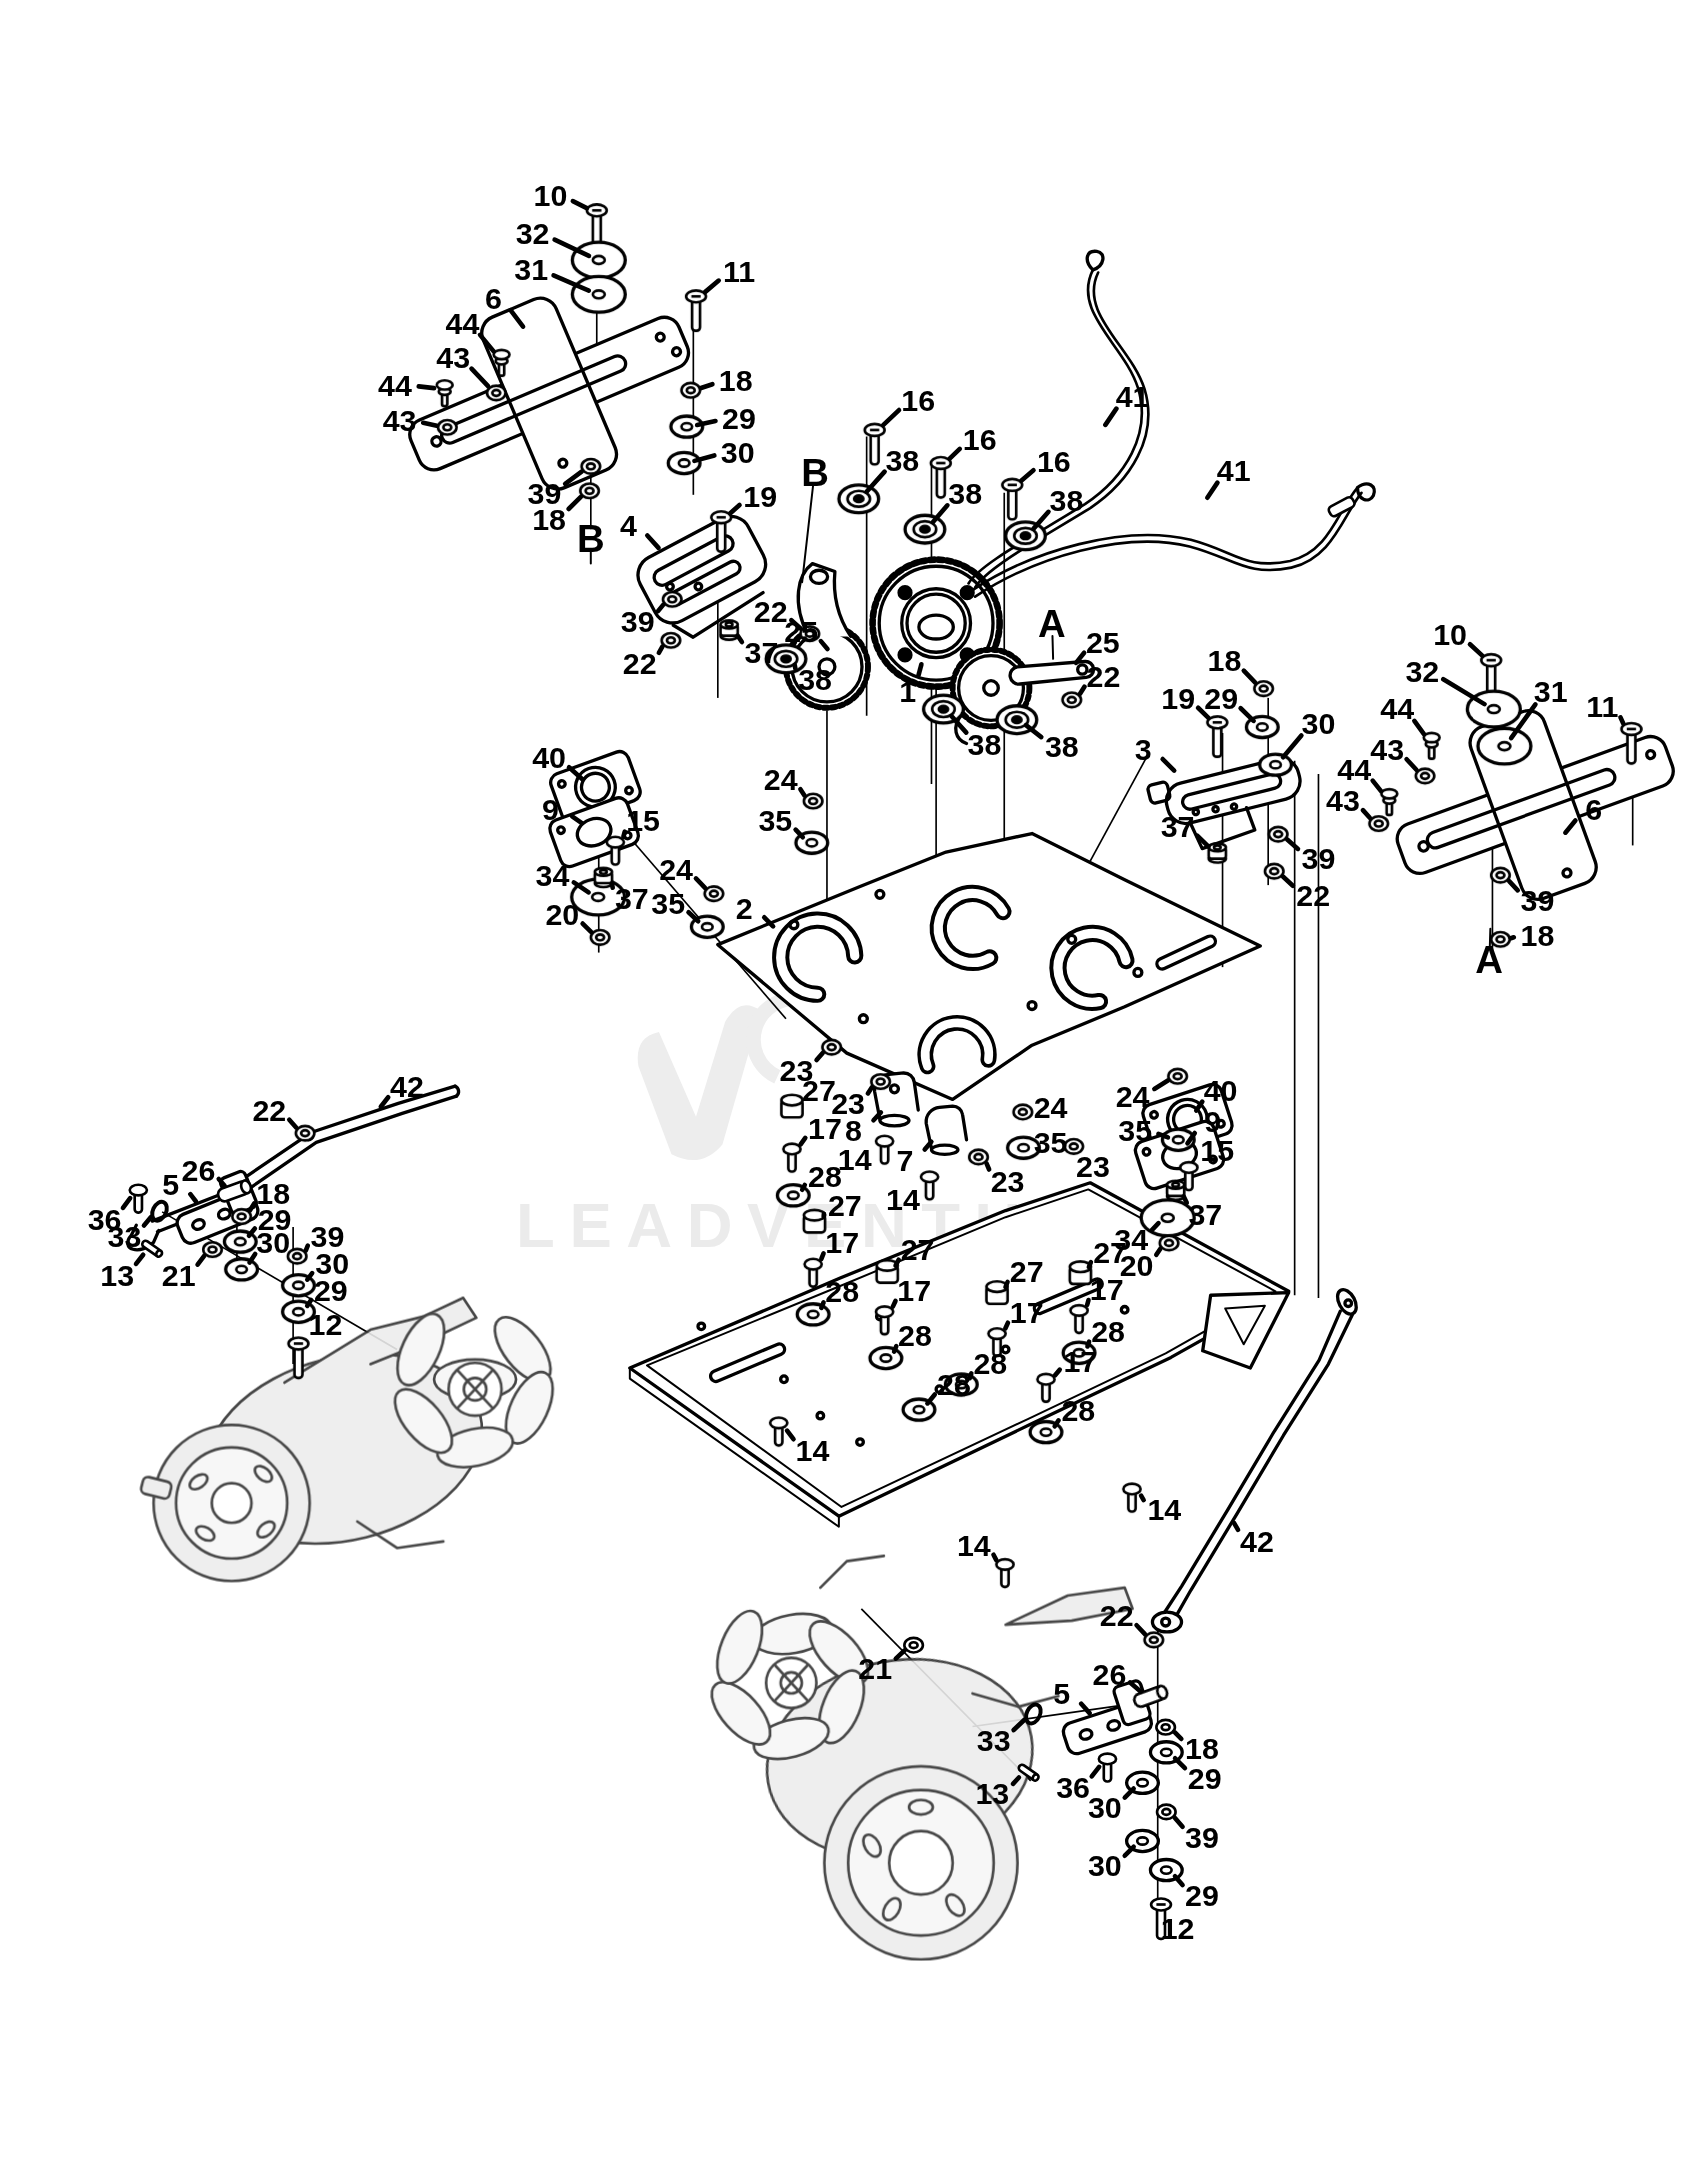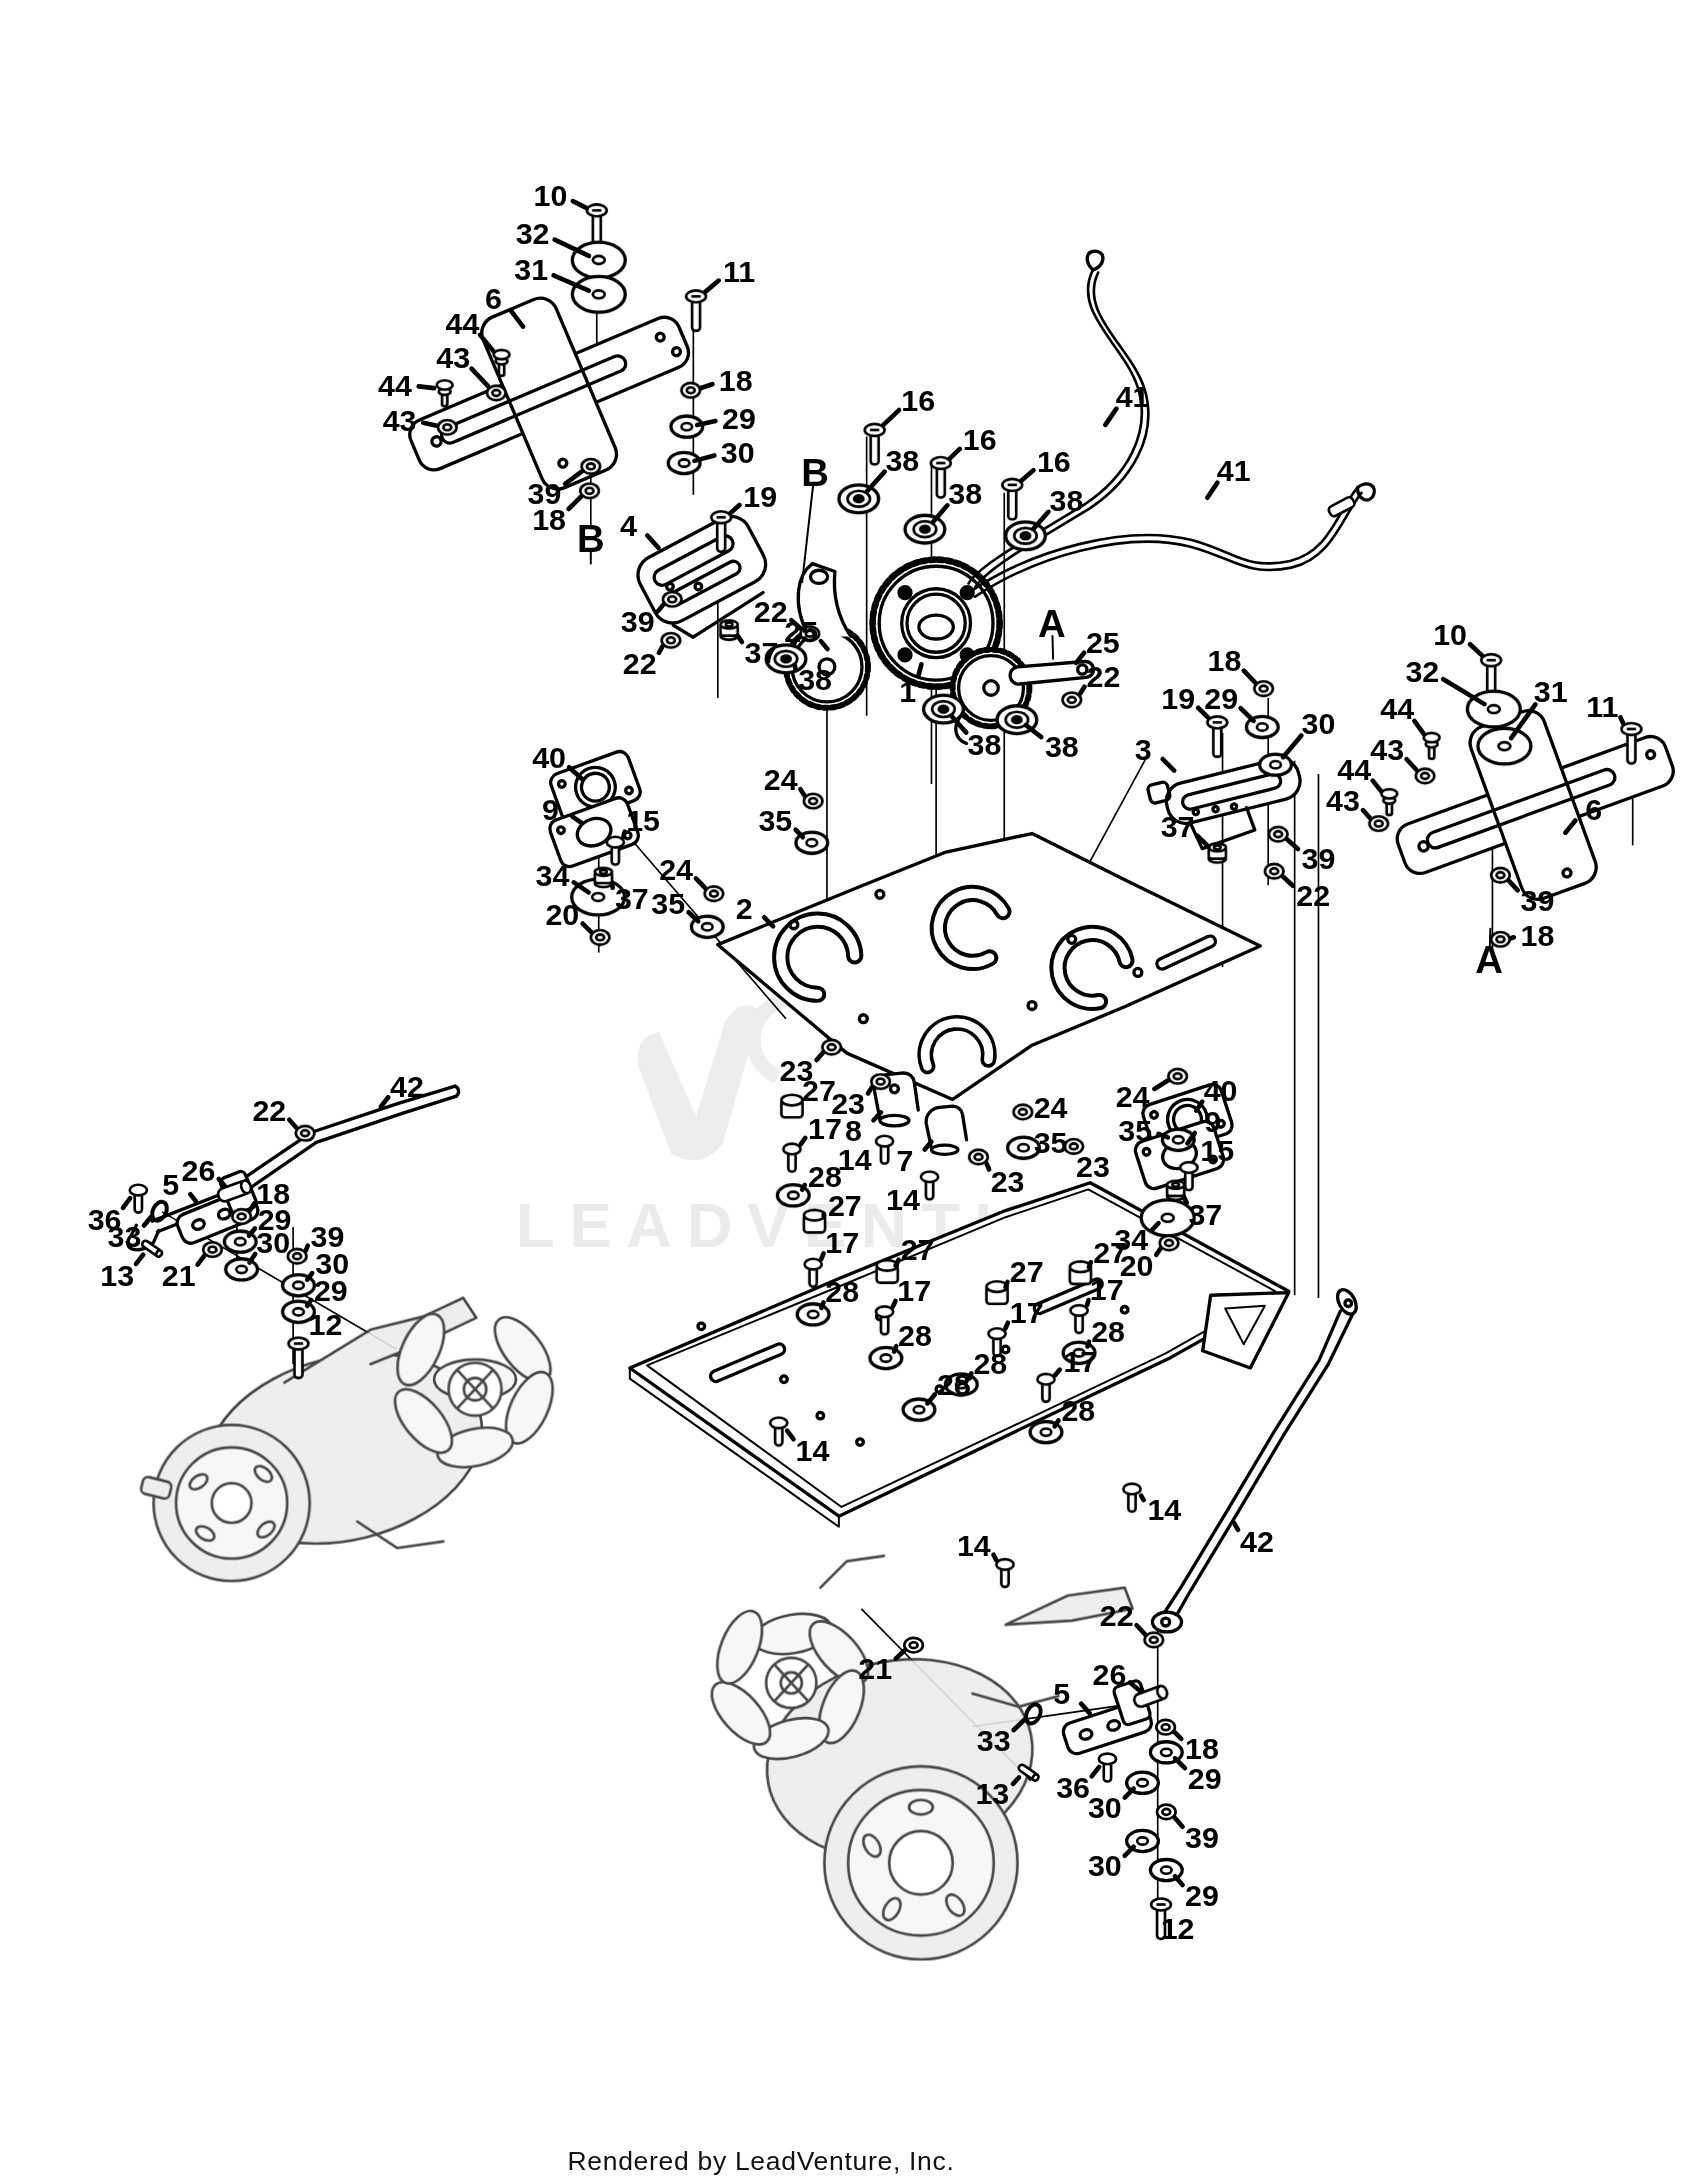--- a/index.html
+++ b/index.html
@@ -1050,15 +1050,14 @@
         <line x1="1787.5589689051724" y1="2761.4616780332854" x2="1776.0849027088123" y2="2748.207894498794" stroke="#000" stroke-width="7" stroke-linecap="round"></line>
         <text x="1817" y="2777" text-anchor="middle" dominant-baseline="central" font-family="&quot;Liberation Sans&quot;,sans-serif" font-weight="bold" font-size="46" fill="#000">39</text>
         <line x1="1700.196067821985" y1="2805.299282770876" x2="1713.5795254124512" y2="2791.7115361357774" stroke="#000" stroke-width="7" stroke-linecap="round"></line>
         <text x="1670" y="2820" text-anchor="middle" dominant-baseline="central" font-family="&quot;Liberation Sans&quot;,sans-serif" font-weight="bold" font-size="46" fill="#000">30</text>
         <line x1="1787.5589689051724" y1="2849.4616780332854" x2="1776.0849027088123" y2="2836.207894498794" stroke="#000" stroke-width="7" stroke-linecap="round"></line>
         <text x="1817" y="2865" text-anchor="middle" dominant-baseline="central" font-family="&quot;Liberation Sans&quot;,sans-serif" font-weight="bold" font-size="46" fill="#000">29</text>
         <text x="1780" y="2915" text-anchor="middle" dominant-baseline="central" font-family="&quot;Liberation Sans&quot;,sans-serif" font-weight="bold" font-size="46" fill="#000">12</text>
       </g>
 </svg>
 
-<div class="footer">Rendered by LeadVenture, Inc.</div>
 </div>
 
 
 </body></html>

